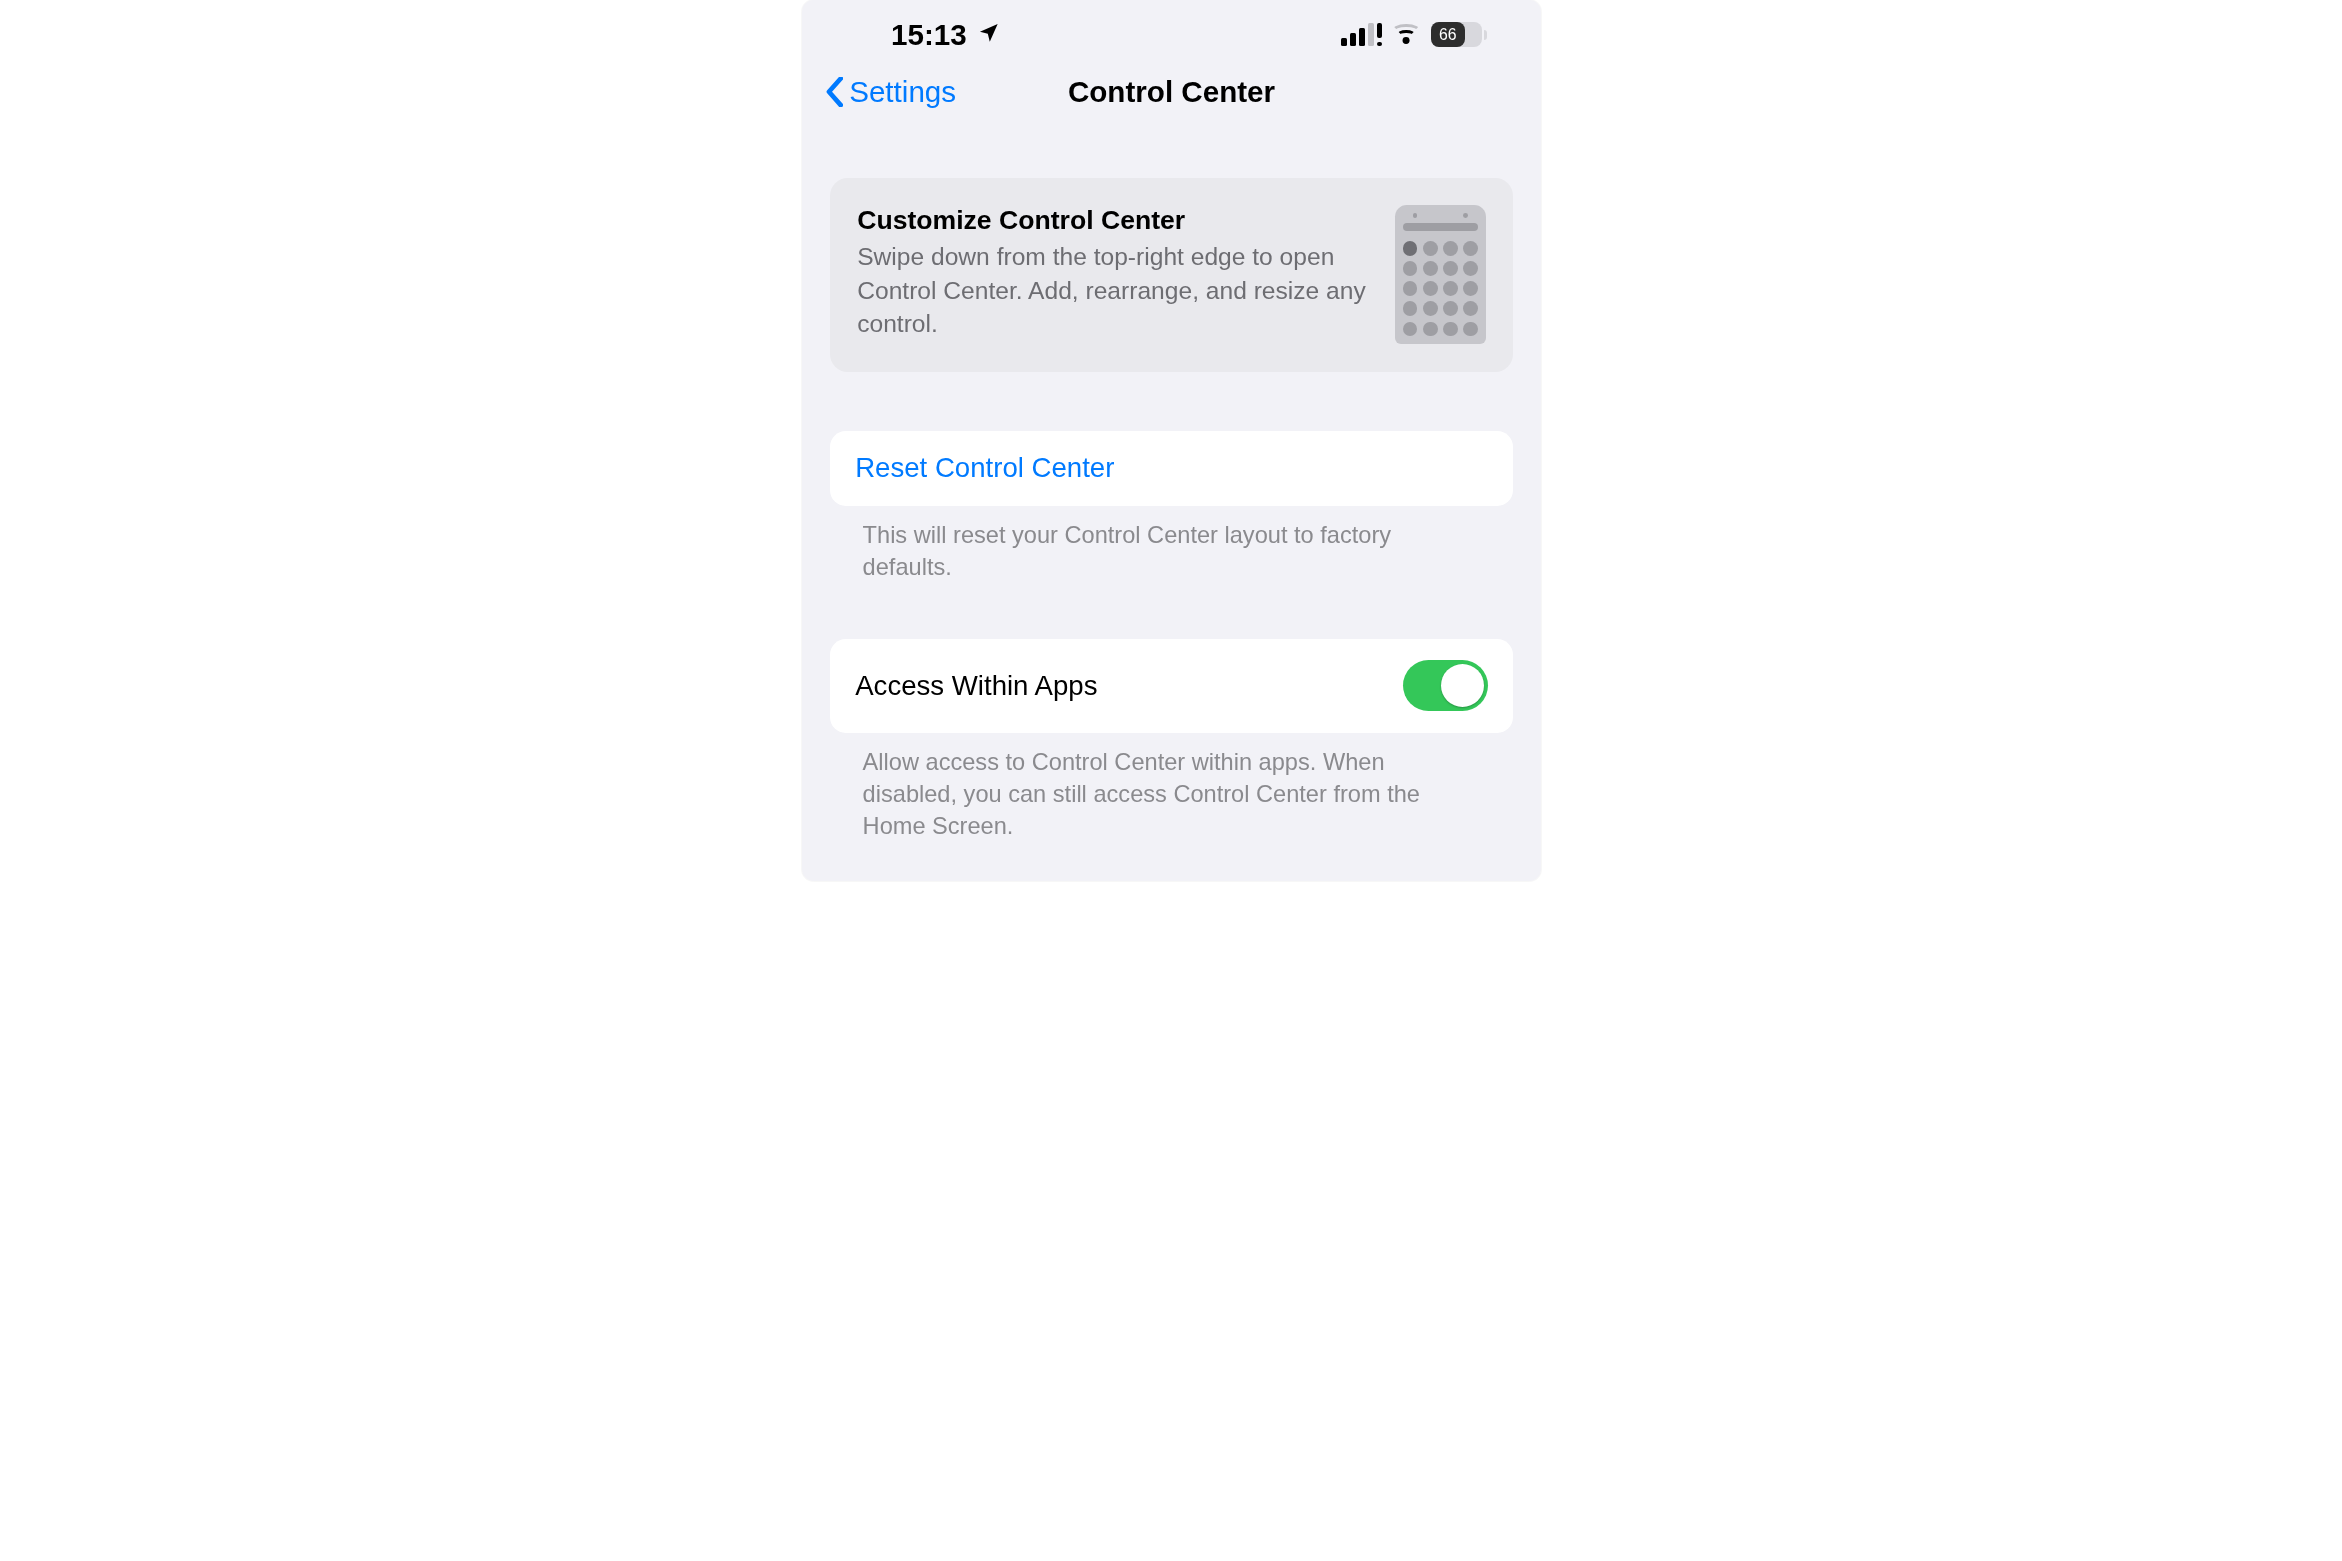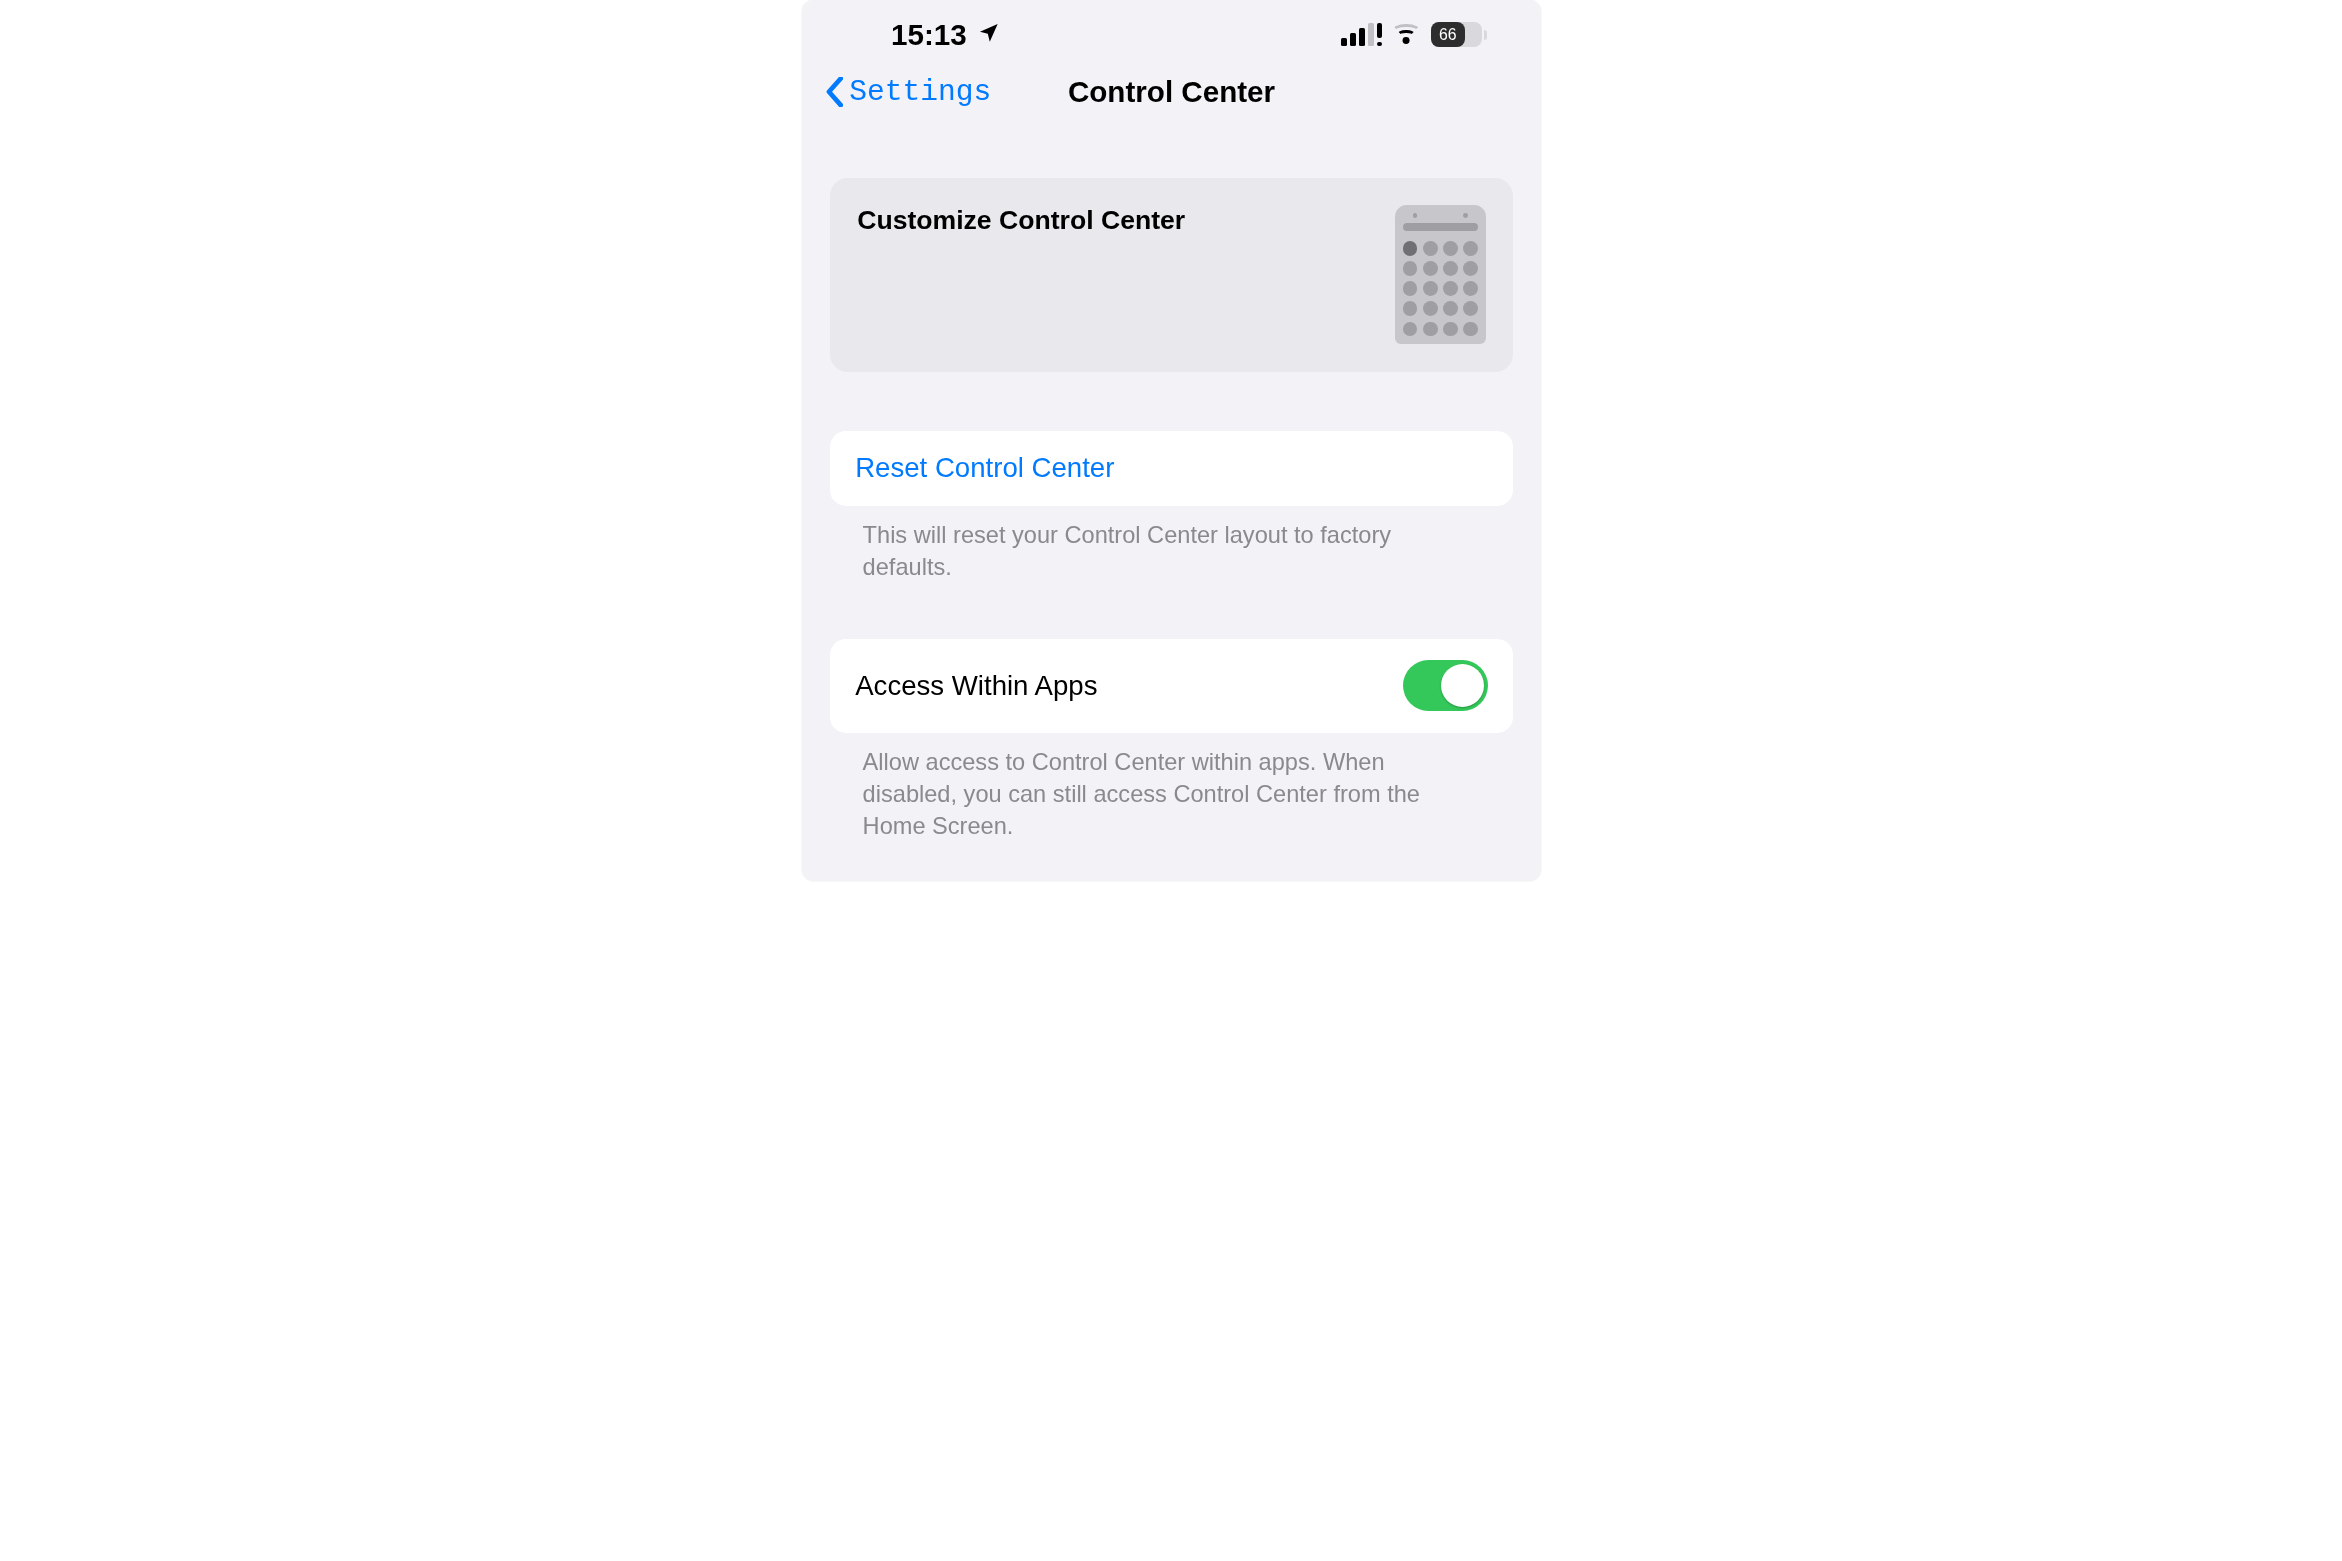--- a/index.html
+++ b/index.html
@@ -118,21 +118,20 @@
     min-height: 59px;
   }
   .back-button {
     display: flex;
     align-items: center;
     gap: 5.9px;
     color: var(--blue);
     font-size: 29.6px;
     font-weight: 400;
     cursor: pointer;
-    font-family: Liberation Mono, monospace;
   }
   .chevron-left {
     width: 17.7px; height: 29.6px;
   }
   .nav-title {
     position: absolute;
     left: 50%;
     transform: translateX(-50%);
     font-size: 29.6px;
     font-weight: 600;
@@ -268,20 +267,21 @@
       <span>Settings</span>
     </div>
     <div class="nav-title">Control Center</div>
   </div>
 
   <div class="content">
 
     <div class="promo">
       <div class="promo-text">
         <div class="promo-title">Customize Control Center</div>
+        <div class="promo-desc">Swipe down from the top-right edge to open Control Center. Add, rearrange, and resize any control.</div>
       </div>
       <div class="illus">
         <div class="illus-top">
             <span></span>
             <span></span>
           </div>
         <div class="illus-bar"></div>
         <div class="illus-grid">
           <span class="first"></span>
             <span></span>

